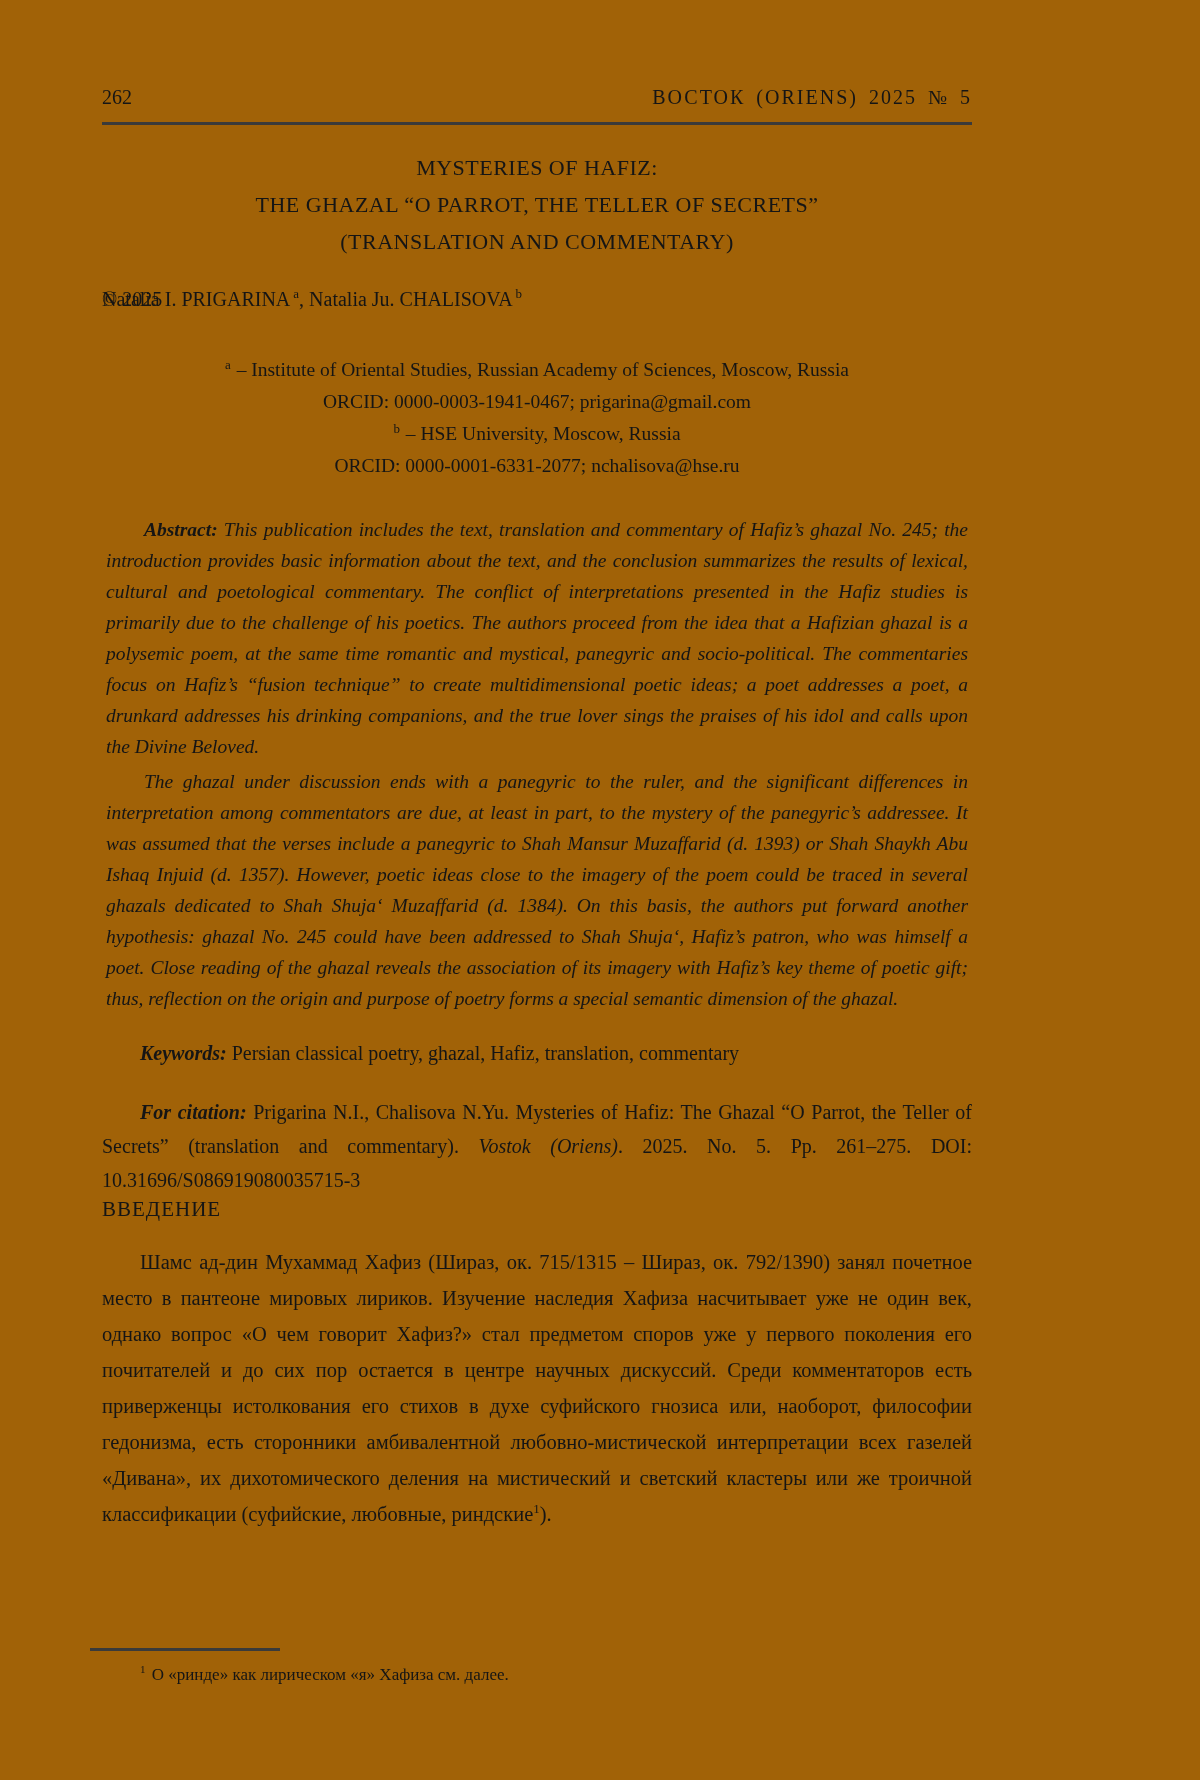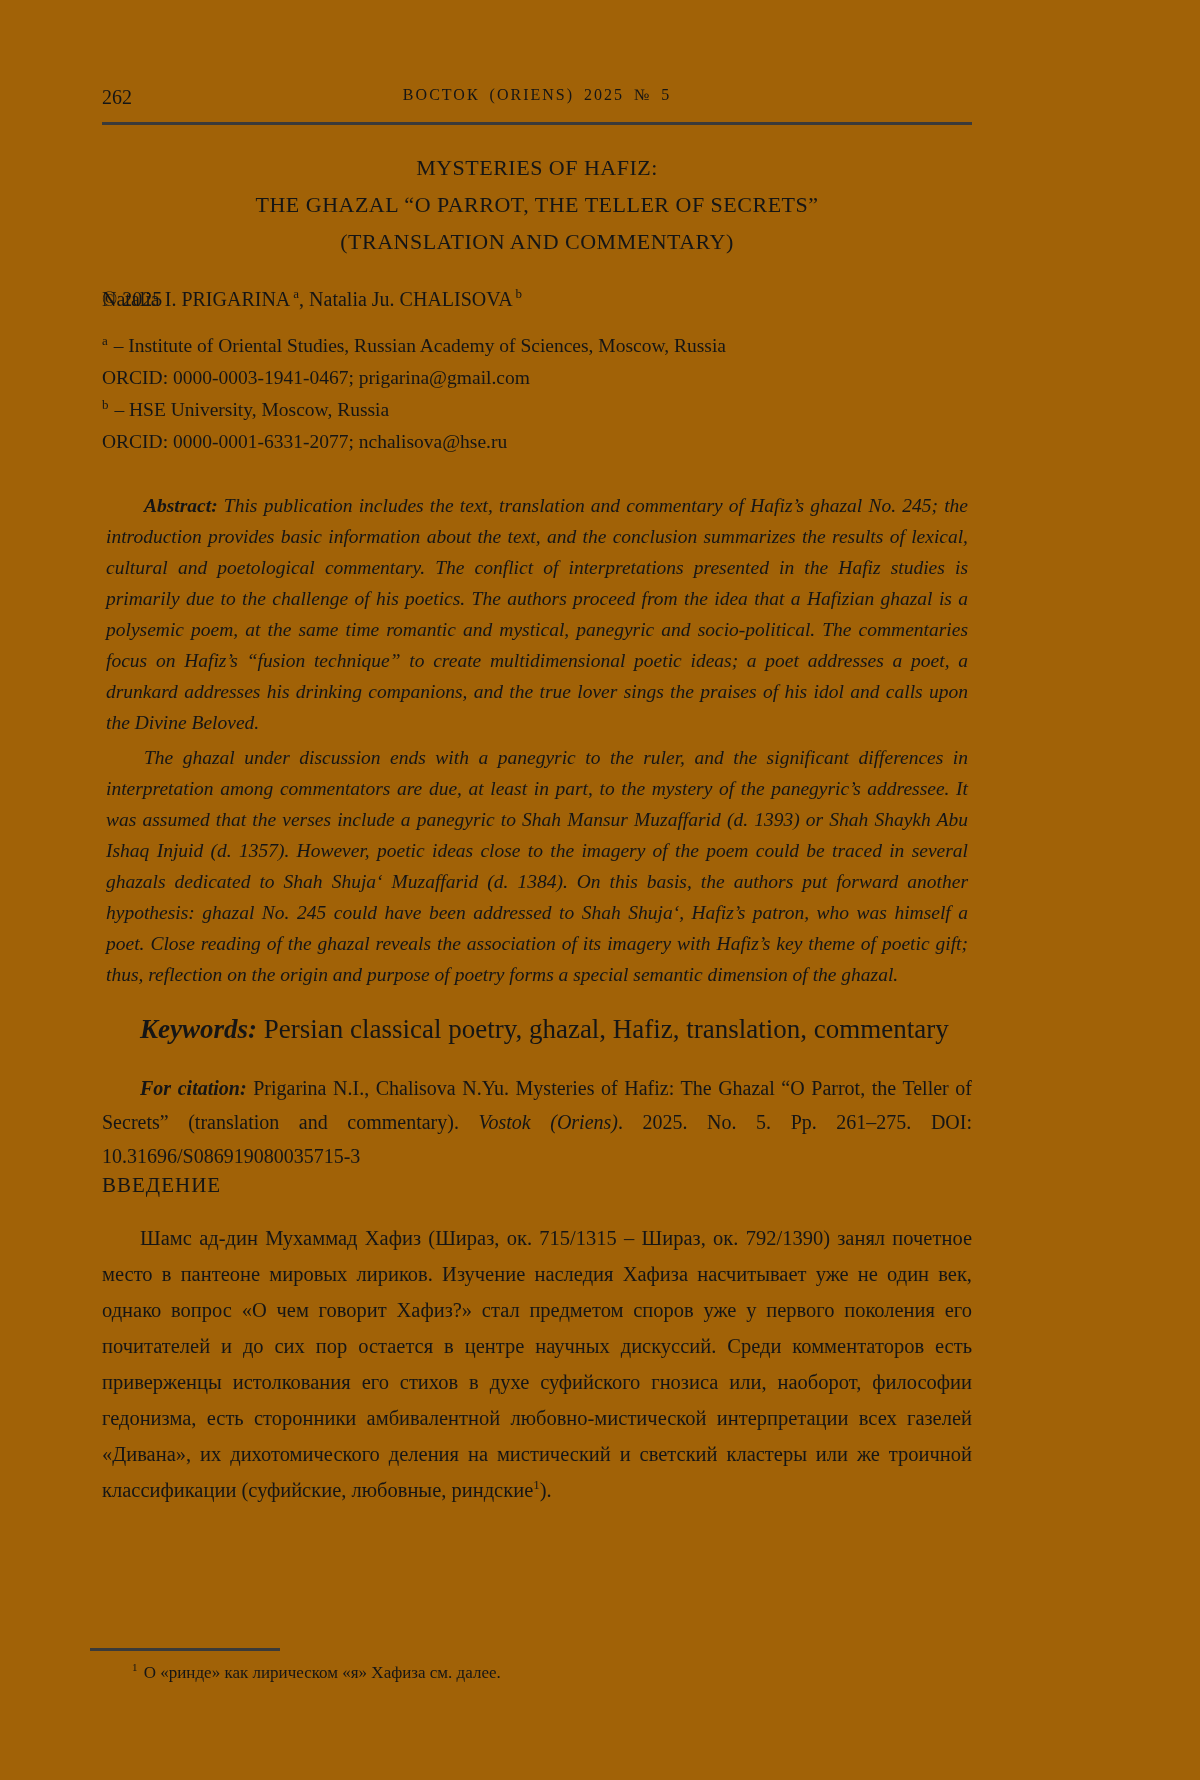--- a/index.html
+++ b/index.html
@@ -24,22 +24,22 @@
     position: relative;
     padding-top: 86px;
     height: 28px;
   }
   .runhead .pagenum {
     position: absolute;
     left: 0; top: 86px;
     font-size: 20px;
   }
   .runhead .journal {
-    text-align: center;
-    font-size: 16px;
+    text-align: right;
+    font-size: 20px;
     letter-spacing: 2px;
     word-spacing: 4px;
   }
   .head-rule {
     border: none;
     border-top: 3px solid #3a3a3a;
     margin: 8px 0 0 0;
   }
   
   .title {
@@ -58,40 +58,40 @@
   .byline .copyright { position: absolute; left: 0; top: 0; font-size: 20px; }
   .byline .authors { text-align: left; font-size: 20px; }
   sup.aff {
     font-size: 13px;
     vertical-align: super;
     line-height: 0;
     margin-left: 3px;
   }
   
   .affils {
-    margin-top: 14px;
-    text-align: left;
+    margin-top: 38px;
+    text-align: center;
     font-size: 19.5px;
     line-height: 32px;
   }
   .affils sup.aff { margin-left: 0; margin-right: 1px; }
   
   .abstract {
     margin-top: 32px;
     font-style: italic;
     font-size: 19.5px;
     line-height: 31px;
     text-align: justify;
   }
   .abstract p { margin: 4px; text-indent: 38px; }
   .lead-label { font-weight: bold; font-style: italic; }
   
   .keywords {
     margin-top: 24px;
-    font-size: 27px;
+    font-size: 20px;
     line-height: 31px;
     text-indent: 38px;
     text-align: justify;
   }
   
   .citation {
     margin-top: 26px;
     font-size: 20px;
     line-height: 34px;
     text-indent: 38px;
@@ -122,21 +122,21 @@
   .footnote-rule {
     border: none;
     border-top: 3px solid #3a3a3a;
     width: 190px;
     margin: 0 0 10px 0;
   }
   .footnote {
     font-size: 17px;
     line-height: 24px;
     text-indent: 38px;
-    margin: 4px;
+    margin: 12px;
   }
   .footnote sup { font-size: 11px; vertical-align: super; line-height: 0; margin-right: 2px; }
 </style>
 </head>
 <body>
 
 <div class="page">
   <div class="content">
 
     <div class="runhead">

